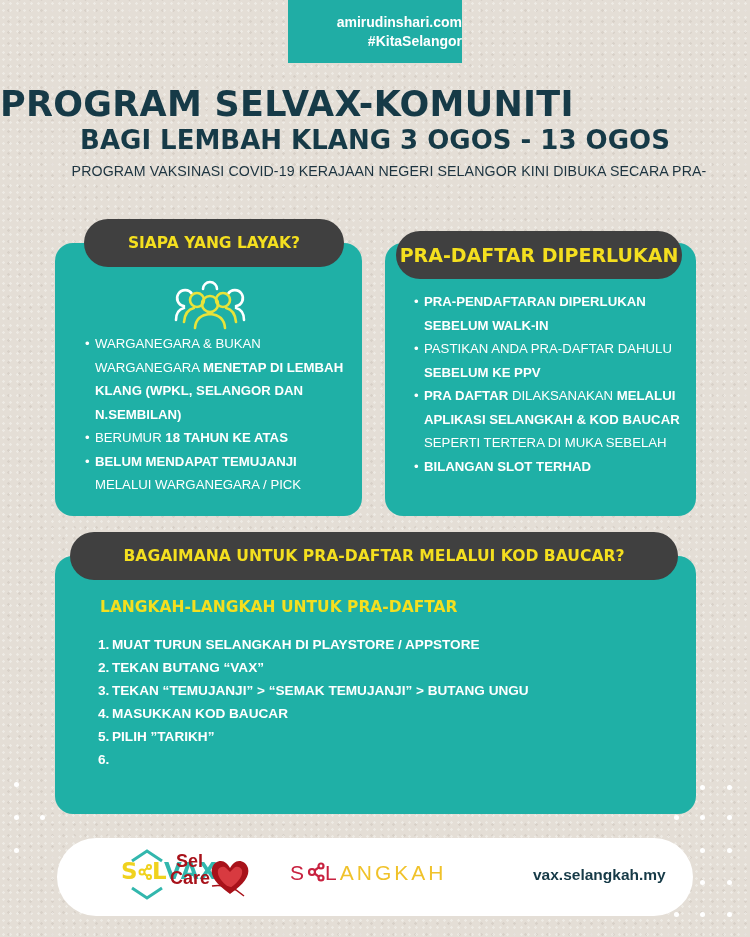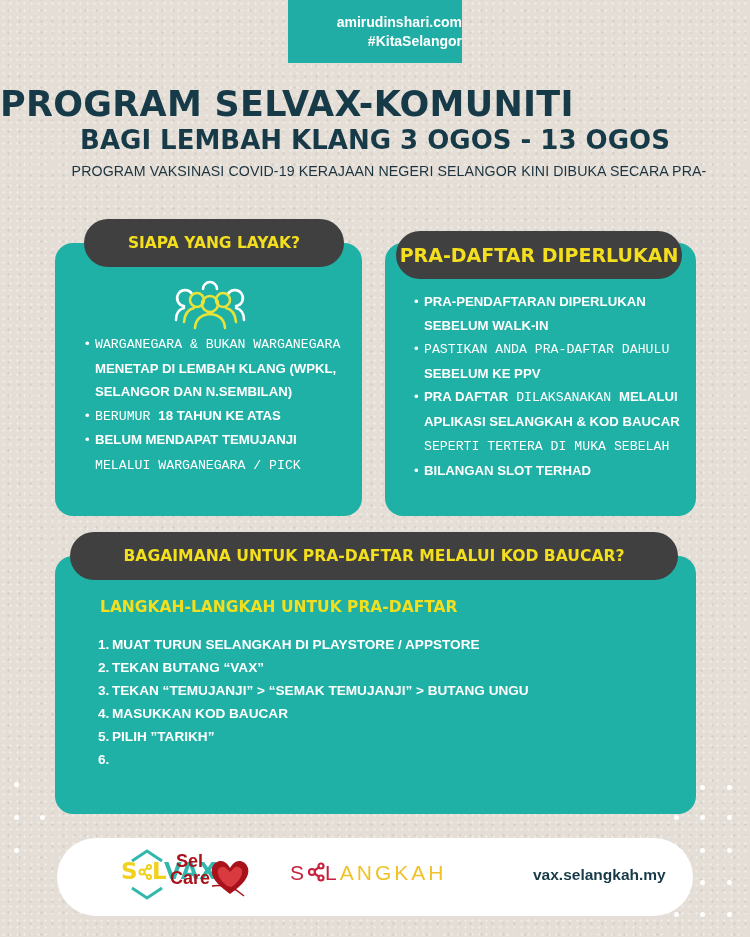--- a/index.html
+++ b/index.html
@@ -54,21 +54,21 @@
   .pill-left { left: 84px; top: 219px; width: 260px; height: 48px; font-size: 15.5px; }
   .card-right { left: 385px; top: 243px; width: 311px; height: 273px; }
   .pill-right { left: 396px; top: 231px; width: 286px; height: 48px; font-size: 19px; }
 
   .people-icon { position: absolute; left: 170px; top: 280px; width: 80px; height: 50px; }
 
   .bullets { position: absolute; list-style: none; font-size: 13.2px; line-height: 23.5px; color: #ffffff; }
   .bullets li { position: relative; padding-left: 10px; }
   .bullets li .dot { position: absolute; left: 0; top: 0; }
   .bullets b { font-weight: bold; }
-  .bullets .lt { font-weight: normal; font-family: Liberation Mono, monospace; }
+  .bullets .lt { font-weight: normal; }
   .bl-left { left: 85px; top: 332px; width: 270px; }
   .bl-right { left: 414px; top: 290px; width: 275px; }
 
   .card-bottom { left: 55px; top: 556px; width: 641px; height: 258px; }
   .pill-bottom { left: 70px; top: 532px; width: 608px; height: 48px; font-size: 15.6px; }
   .steps-title {
     position: absolute; left: 100px; top: 598px; color: #f4df1f;
     font-weight: bold; font-family: "DejaVu Sans", sans-serif; font-size: 15.5px;
   }
   .steps { position: absolute; left: 98px; top: 633px; width: 580px; list-style: none;

